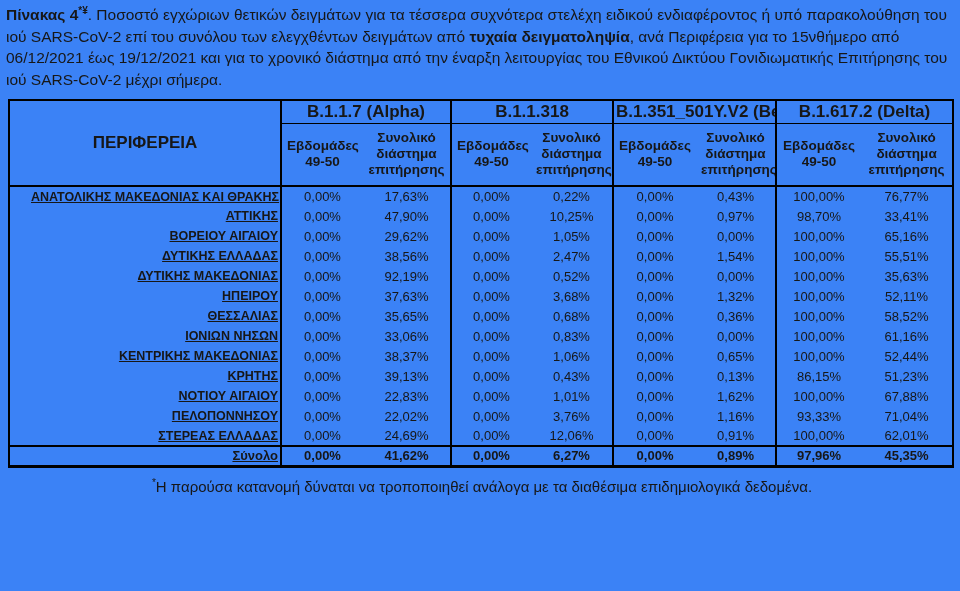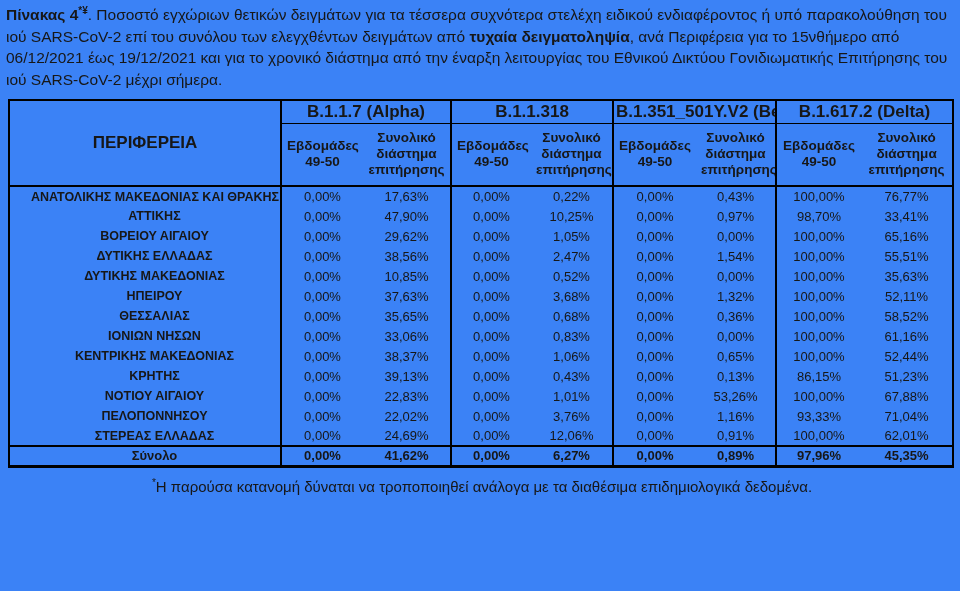--- a/index.html
+++ b/index.html
@@ -25,21 +25,21 @@
   tr.variant-row th { height: 23px; font-size: 17px; }
   tr.variant-row th.vname { border-bottom: 1px solid #000; }
   tr.sub-row th {
     height: 63px; font-size: 13.5px; line-height: 16px;
     white-space: normal; padding: 0 5px;
   }
   th.region-head { font-size: 13.5px; }
   .gs { border-left: 2px solid #000; }
   tbody td { height: 20px; font-size: 13px; text-align: center; }
   tbody td.region {
-    text-align: center; font-weight: bold; font-size: 12.5px; padding-left: 21px;
+    text-align: right; font-weight: bold; font-size: 12.5px; padding-left: 21px; text-decoration: underline;
   }
   tbody.data-body tr:first-child td { border-top: 2px solid #000; }
   tbody.total-body td { border-top: 2px solid #000; font-weight: bold; margin-top: 10px; }
   tbody.total-body td.region { font-size: 13px; }
   .footnotes { margin: 8px 0 0 1px; width: 950px; font-size: 15px; line-height: 21.5px; }
   .footnotes p { margin: 0; text-align: center; }
 </style>
 </head>
 <body>
 
@@ -119,21 +119,21 @@
           <td class="gs">0,00%</td>
           <td class="">2,47%</td>
           <td class="gs">0,00%</td>
           <td class="">1,54%</td>
           <td class="gs">100,00%</td>
           <td class="">55,51%</td>
         </tr>
         <tr>
           <td class="region">ΔΥΤΙΚΗΣ ΜΑΚΕΔΟΝΙΑΣ</td>
           <td class="gs">0,00%</td>
-          <td class="">10,85%</td>
+          <td class="">92,19%</td>
           <td class="gs">0,00%</td>
           <td class="">0,52%</td>
           <td class="gs">0,00%</td>
           <td class="">0,00%</td>
           <td class="gs">100,00%</td>
           <td class="">35,63%</td>
         </tr>
         <tr>
           <td class="region">ΗΠΕΙΡΟΥ</td>
           <td class="gs">0,00%</td>
@@ -189,21 +189,21 @@
           <td class="gs">86,15%</td>
           <td class="">51,23%</td>
         </tr>
         <tr>
           <td class="region">ΝΟΤΙΟΥ ΑΙΓΑΙΟΥ</td>
           <td class="gs">0,00%</td>
           <td class="">22,83%</td>
           <td class="gs">0,00%</td>
           <td class="">1,01%</td>
           <td class="gs">0,00%</td>
-          <td class="">53,26%</td>
+          <td class="">1,62%</td>
           <td class="gs">100,00%</td>
           <td class="">67,88%</td>
         </tr>
         <tr>
           <td class="region">ΠΕΛΟΠΟΝΝΗΣΟΥ</td>
           <td class="gs">0,00%</td>
           <td class="">22,02%</td>
           <td class="gs">0,00%</td>
           <td class="">3,76%</td>
           <td class="gs">0,00%</td>

